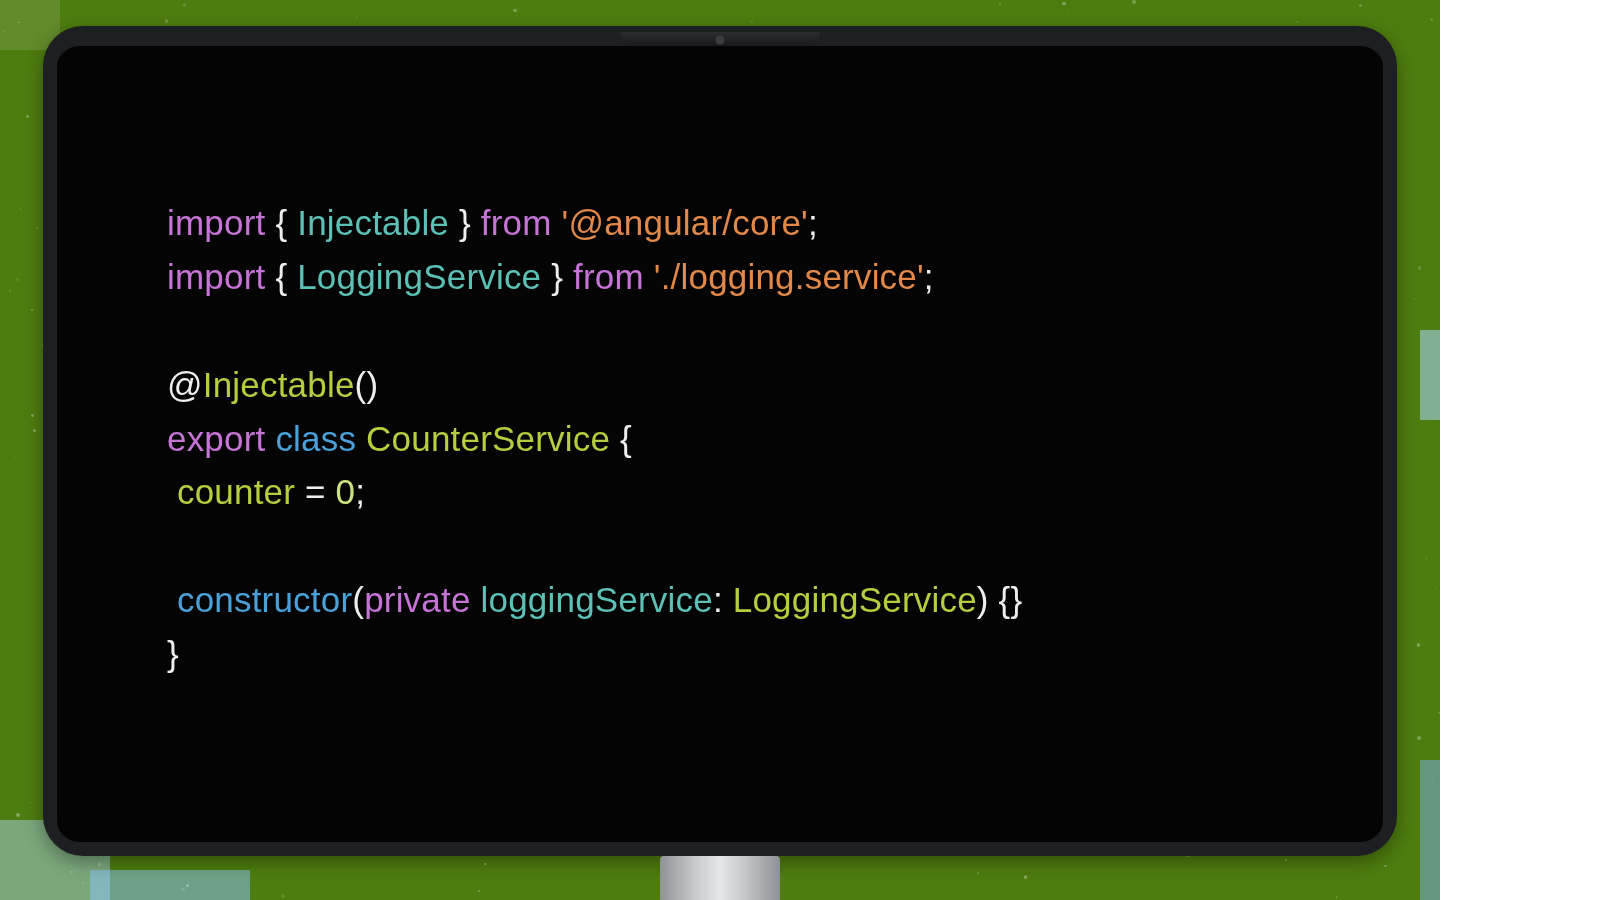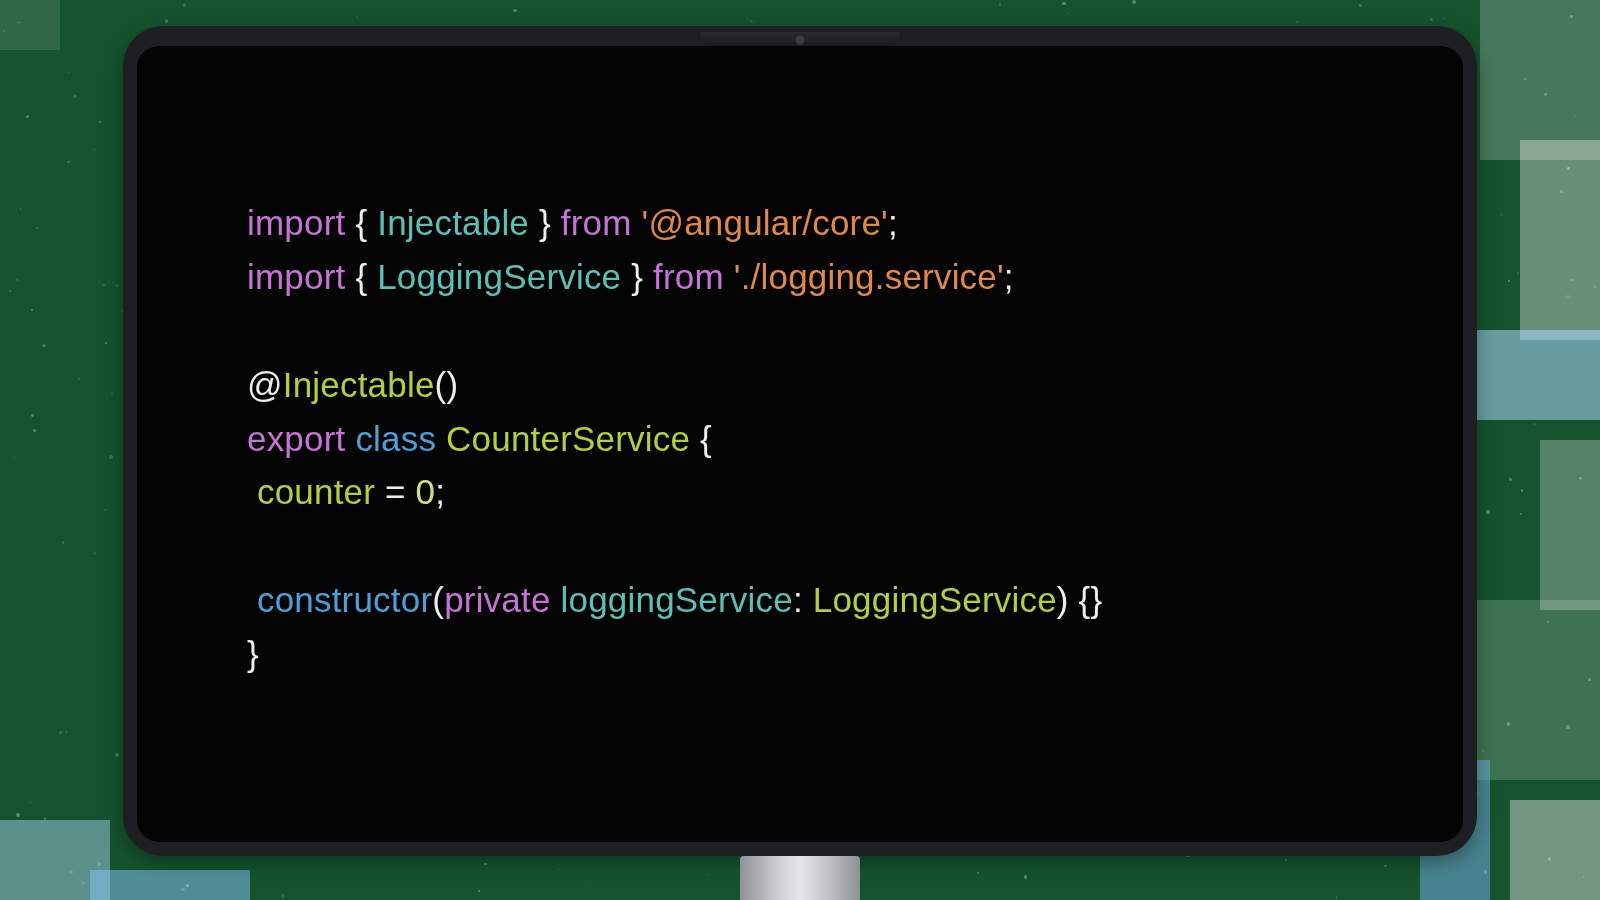--- a/index.html
+++ b/index.html
@@ -1,22 +1,22 @@
 <!DOCTYPE html>
 <html><head>
 <meta charset="utf-8">
 <style>
   * { box-sizing: border-box; margin: 0; padding: 0; }
   html, body { width: 1600px; height: 900px; overflow: hidden; font-family: "Segoe UI", "Helvetica Neue", Arial, sans-serif; }
 
   
   .bg {
     position: relative;
-    width: 1600px; height: 900px;
-    background: #14532d;
+    width: 1440px; height: 900px;
+    background: #4d7c0f;
     overflow: hidden;
   }
   .speckles {
     position: absolute; inset: 0;
     pointer-events: none;
   }
   .speckles span {
     position: absolute;
     width: 4px; height: 4px;
     border-radius: 50%;

